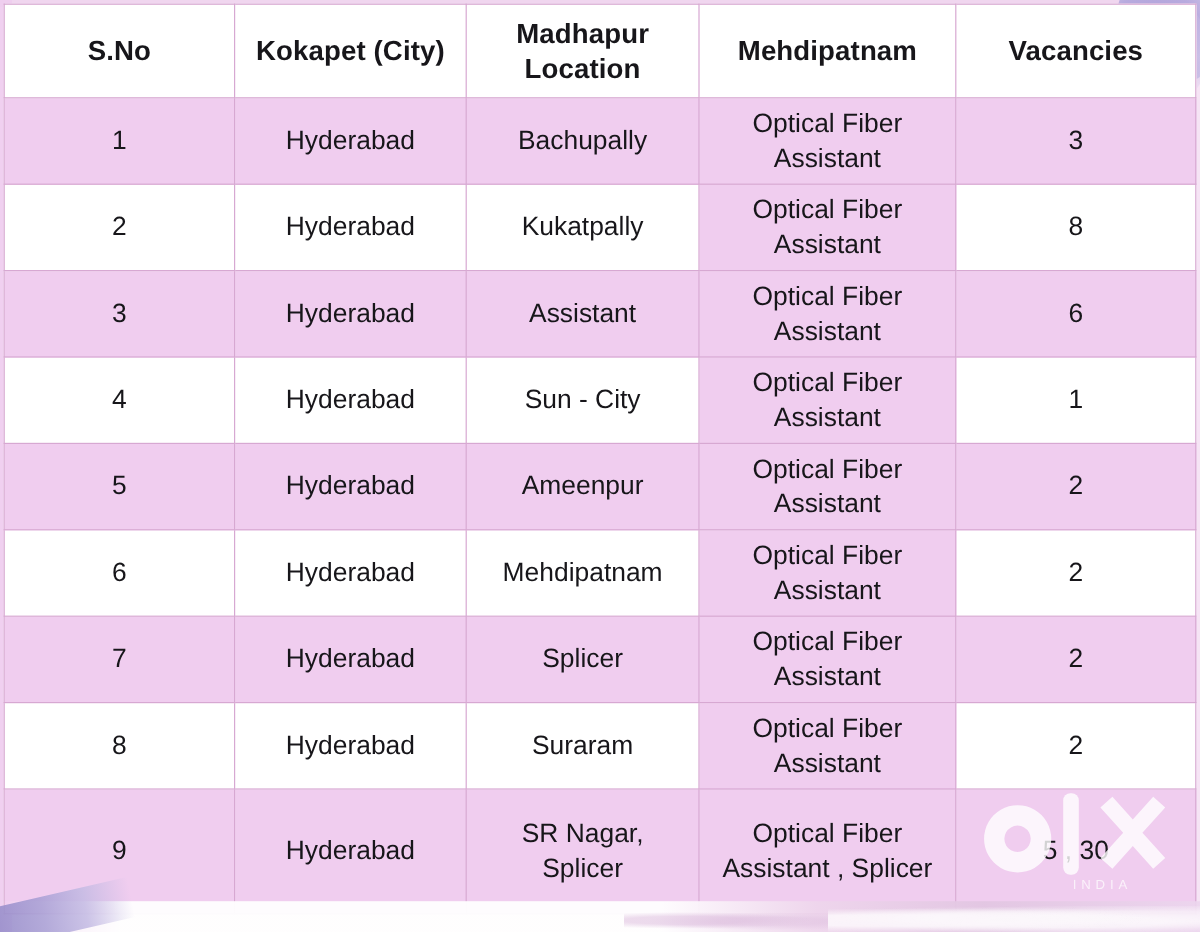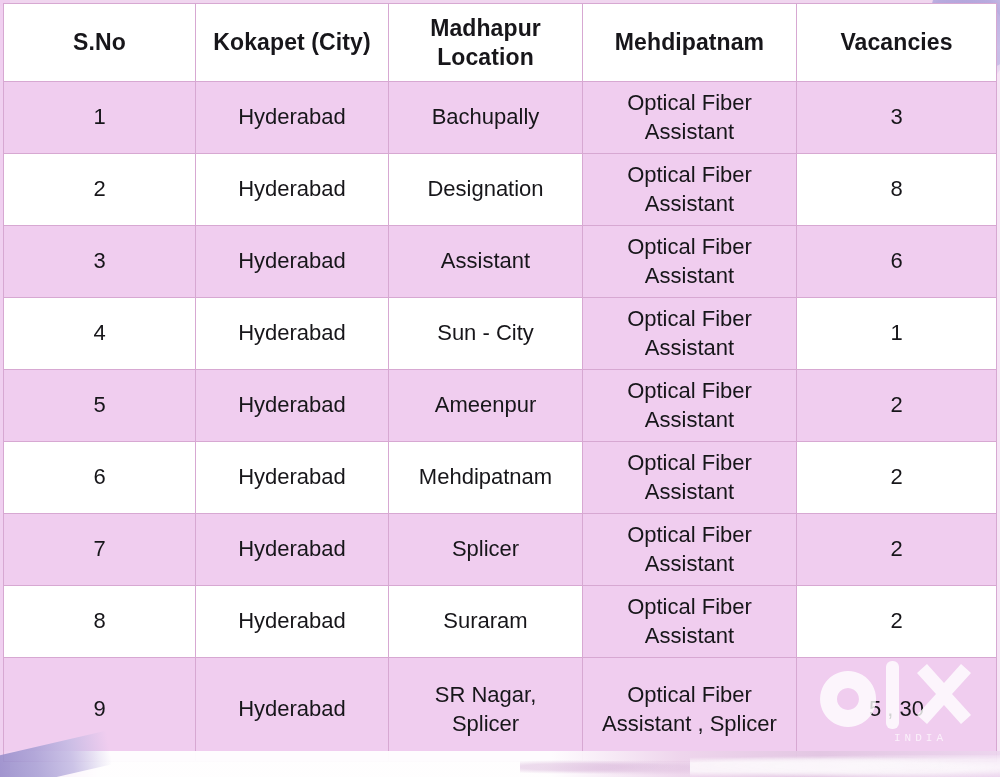--- a/index.html
+++ b/index.html
@@ -161,21 +161,21 @@
   }
   .watermark svg { display: block; width: 100%; height: 100%; }
   .wm-india {
     position: absolute;
     left: 50%;
     bottom: 9px;
     transform: translateX(-4px);
     font-size: 11px;
     letter-spacing: 4px;
     color: rgba(255,255,255,.78);
-    font-family: Liberation Mono, monospace;
+    font-family: Liberation Sans, sans-serif;
   }
 </style>
 </head>
 <body>
 
 <div id="page">
 
   <div class="deco deco-paper-top"></div>
   <div class="deco deco-paper-left"></div>
   <div class="deco deco-corner-tr"></div>
@@ -208,21 +208,21 @@
           <tr class="row-pink">
             <td><span>1</span></td>
             <td><span>Hyderabad</span></td>
             <td><span>Bachupally</span></td>
             <td class="desig"><span>Optical Fiber</span><br><span>Assistant</span></td>
             <td><span>3</span></td>
           </tr>
           <tr class="row-white">
             <td><span>2</span></td>
             <td><span>Hyderabad</span></td>
-            <td><span>Designation</span></td>
+            <td><span>Kukatpally</span></td>
             <td class="desig"><span>Optical Fiber</span><br><span>Assistant</span></td>
             <td><span>8</span></td>
           </tr>
           <tr class="row-pink">
             <td><span>3</span></td>
             <td><span>Hyderabad</span></td>
             <td><span>Assistant</span></td>
             <td class="desig"><span>Optical Fiber</span><br><span>Assistant</span></td>
             <td><span>6</span></td>
           </tr>

